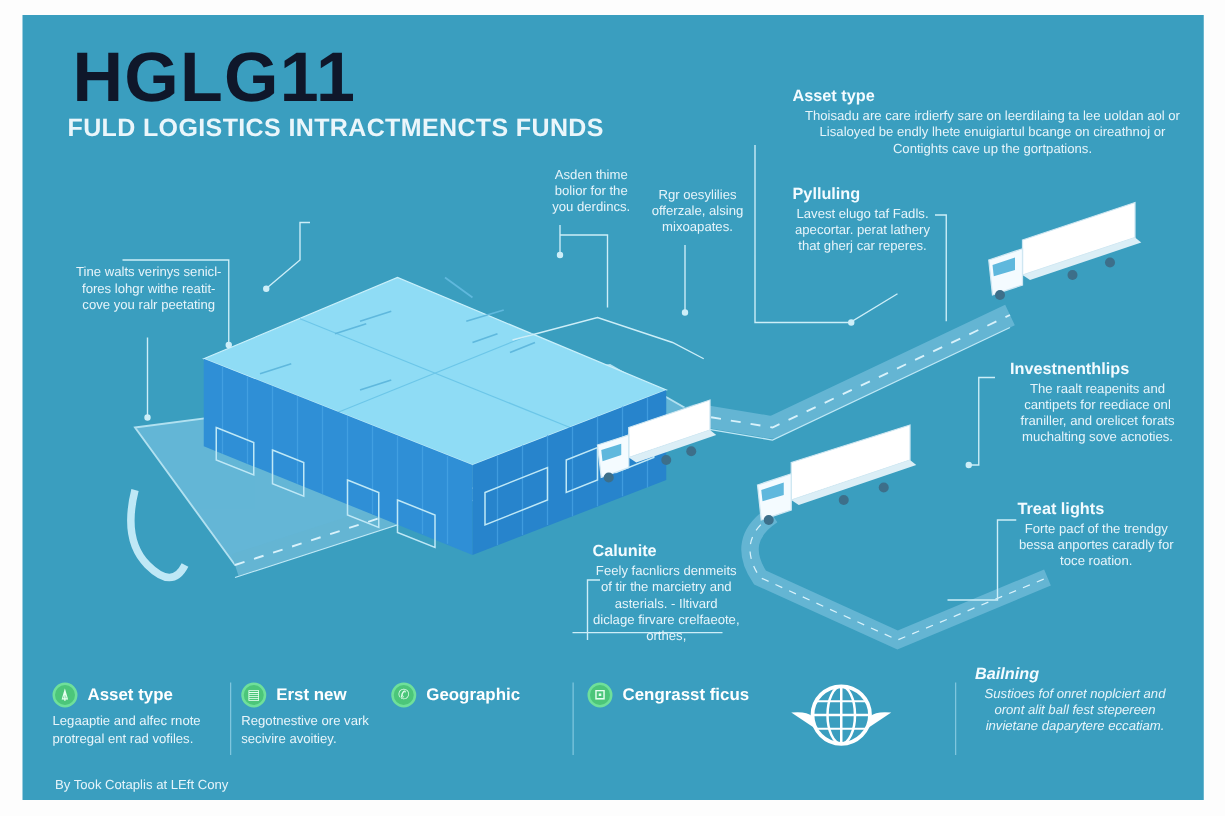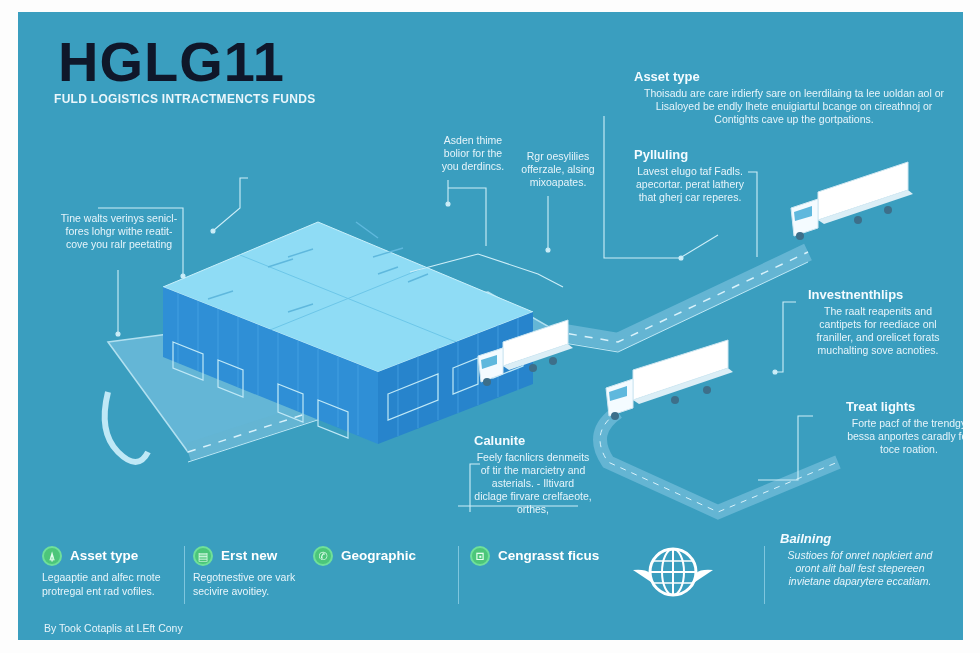--- a/index.html
+++ b/index.html
@@ -1,19 +1,19 @@
 <!DOCTYPE html>
 <html><head>
 <meta charset="utf-8">
 <style>
   html,body{margin:0;padding:0;background:#fdfdfd;}
   body{width:980px;height:653px;position:relative;overflow:hidden;font-family:"Liberation Sans","DejaVu Sans",sans-serif;}
   .panel{position:absolute;left:18px;top:12px;width:945px;height:628px;background:#3a9ebf;overflow:hidden;}
   .title{position:absolute;left:40px;top:22px;font-size:56px;font-weight:bold;color:#0f172a;letter-spacing:1px;line-height:1;}
-  .subtitle{position:absolute;left:36px;top:80px;font-size:12px;font-weight:bold;color:#eaf6fb;letter-spacing:0.3px;}
+  .subtitle{position:absolute;left:36px;top:80px;font-size:20px;font-weight:bold;color:#eaf6fb;letter-spacing:0.3px;}
   .ann{position:absolute;color:#e6f4fa;font-size:10.5px;line-height:13px;}
   .ann h4{margin:0 0 4px 0;font-size:13px;font-weight:bold;color:#f3fbff;}
   .ann p{margin:0;text-align:center;}
   svg.scene{position:absolute;left:0;top:0;}
   .feat{position:absolute;top:534px;color:#e8f5fa;font-size:10.5px;line-height:14px;}
   .feat .hd{display:flex;align-items:center;gap:8px;font-size:13.5px;font-weight:bold;color:#fff;margin-bottom:4px;}
   .feat .ic{width:20px;height:20px;border-radius:50%;background:#4cc67a;border:2px solid #6fe09a;box-sizing:border-box;display:flex;align-items:center;justify-content:center;font-size:11px;color:#e6fff0;}
   .vsep{position:absolute;top:534px;width:1px;height:58px;background:#7fc6de;}
   .footer{position:absolute;left:26px;top:610px;font-size:10.5px;color:#e6f4fa;}
 </style>
@@ -158,21 +158,21 @@
   <div class="ann" style="left:420px;top:122px;width:70px;">
     <p>Asden thime bolior for the you derdincs.</p>
   </div>
   <div class="ann" style="left:500px;top:138px;width:80px;">
     <p>Rgr oesylilies offerzale, alsing mixoapates.</p>
   </div>
   <div class="ann" style="left:790px;top:276px;width:140px;">
     <h4>Investnenthlips</h4>
     <p>The raalt reapenits and cantipets for reediace onl franiller, and orelicet forats muchalting sove acnoties.</p>
   </div>
-  <div class="ann" style="left:796px;top:388px;width:126px;margin-left:32px;">
+  <div class="ann" style="left:796px;top:388px;width:126px;">
     <h4>Treat lights</h4>
     <p>Forte pacf of the trendgy bessa anportes caradly for toce roation.</p>
   </div>
   <div class="ann" style="left:456px;top:422px;width:118px;">
     <h4>Calunite</h4>
     <p>Feely facnlicrs denmeits of tir the marcietry and asterials. - Iltivard diclage firvare crelfaeote, orthes,</p>
   </div>
 
   <div class="feat" style="left:24px;width:130px;">
     <div class="hd">

